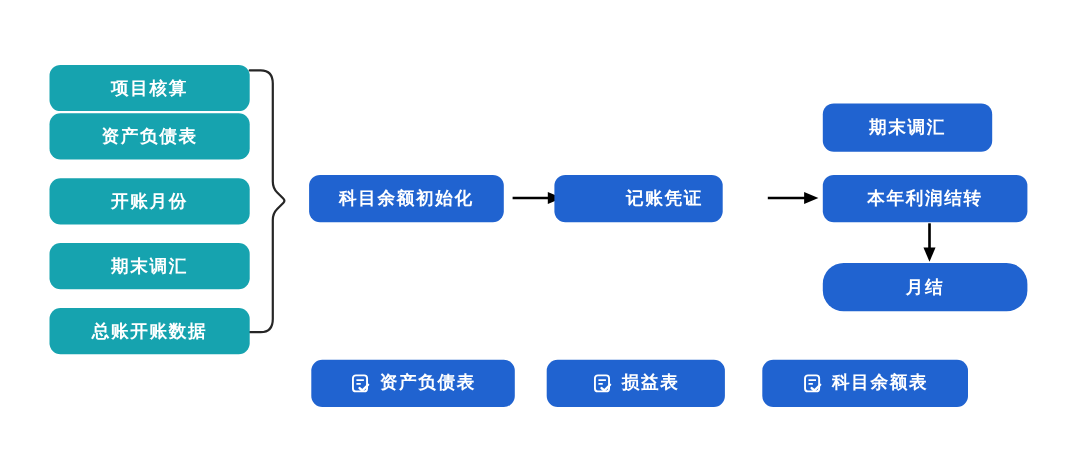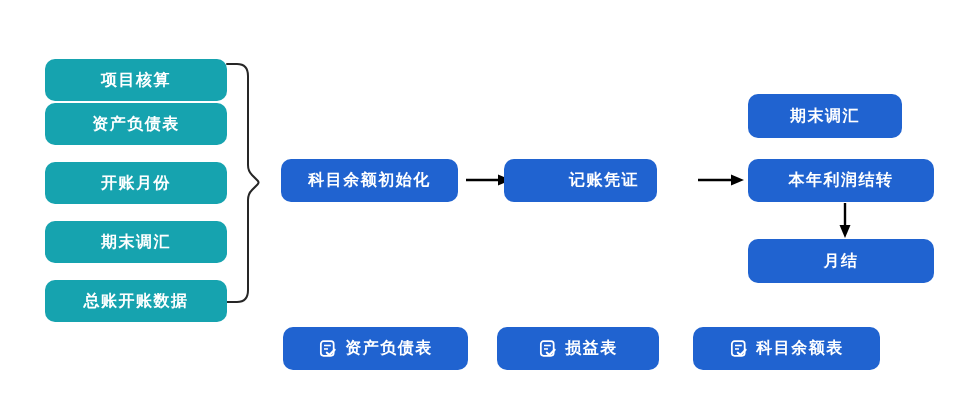--- a/index.html
+++ b/index.html
@@ -53,21 +53,21 @@
   .n-setup-1 { top: 103px; }
   .n-setup-2 { top: 162px; }
   .n-setup-3 { top: 221px; }
   .n-setup-4 { top: 280px; }
   
   .n-init    { left: 281px; top: 159px; width: 177px; height: 43px; }
   .n-voucher { left: 504px; top: 159px; width: 153px; height: 43px; padding-left: 47px; }
   
   .n-fx      { left: 748px; top: 94px;  width: 154px; height: 44px; }
   .n-profit  { left: 748px; top: 159px; width: 186px; height: 43px; }
-  .n-month   { left: 748px; top: 239px; width: 186px; height: 44px; }
+  .n-month   { left: 748px; top: 239px; width: 186px; height: 44px; border-radius: 19px; }
   
   .n-report-0 { left: 283px; top: 327px; width: 185px; height: 43px; }
   .n-report-1 { left: 497px; top: 327px; width: 162px; height: 43px; }
   .n-report-2 { left: 693px; top: 327px; width: 187px; height: 43px; }
 </style>
 </head>
 <body>
 
 <div class="canvas">
 

